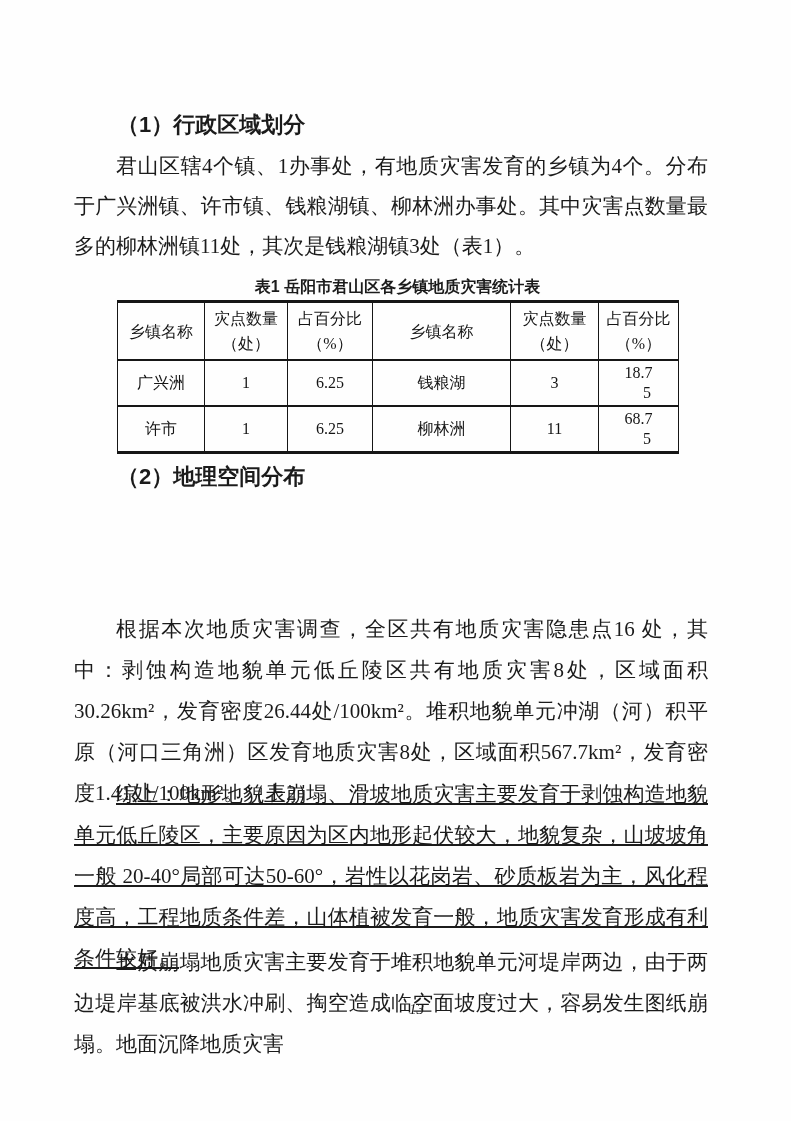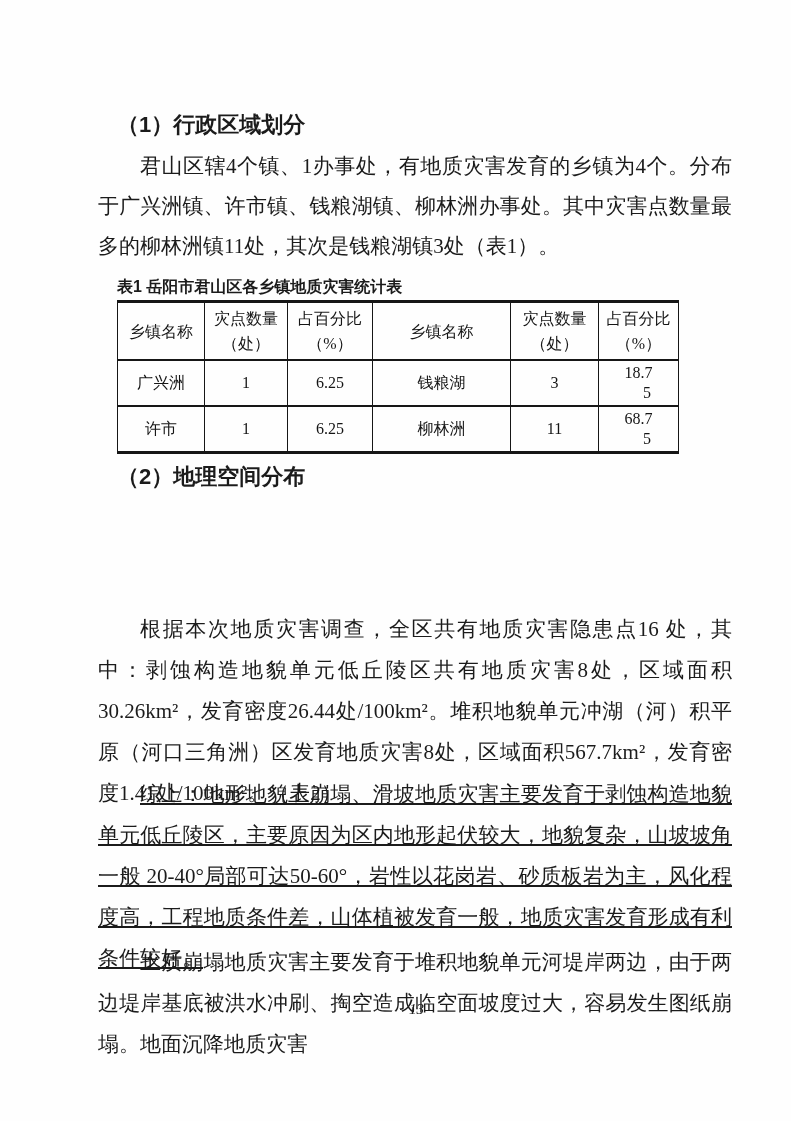--- a/index.html
+++ b/index.html
@@ -23,28 +23,28 @@
     white-space: nowrap;
   }
   .para {
     position: absolute;
     left: 74px;
     width: 634px;
     font-size: 21px;
     line-height: 40px;
     text-align: justify;
     text-indent: 2em;
-    margin-left: 24px;
   }
   .para.lh41 { line-height: 41px; }
   .table-caption {
     position: absolute;
     left: 117px;
     top: 277px;
     width: 561px;
+    text-align: center;
     font-family: "Liberation Sans", "DejaVu Sans", sans-serif;
     font-size: 16px;
     font-weight: bold;
     line-height: 20px;
   }
   table.stats {
     position: absolute;
     left: 117px;
     top: 300px;
     width: 561px;

